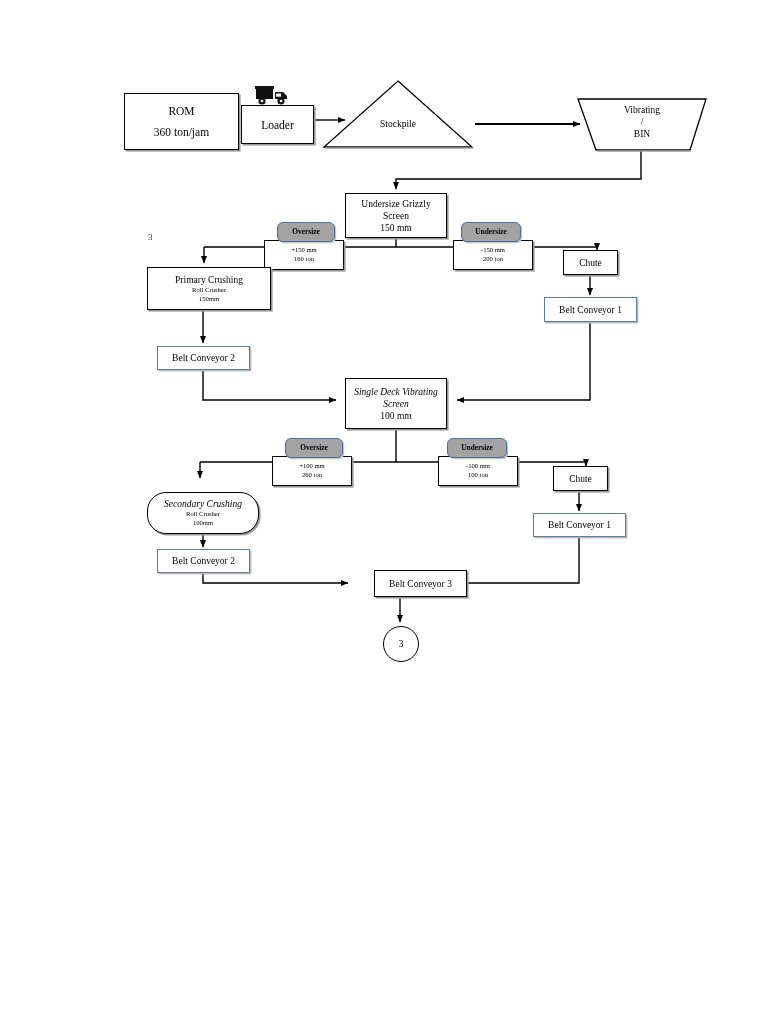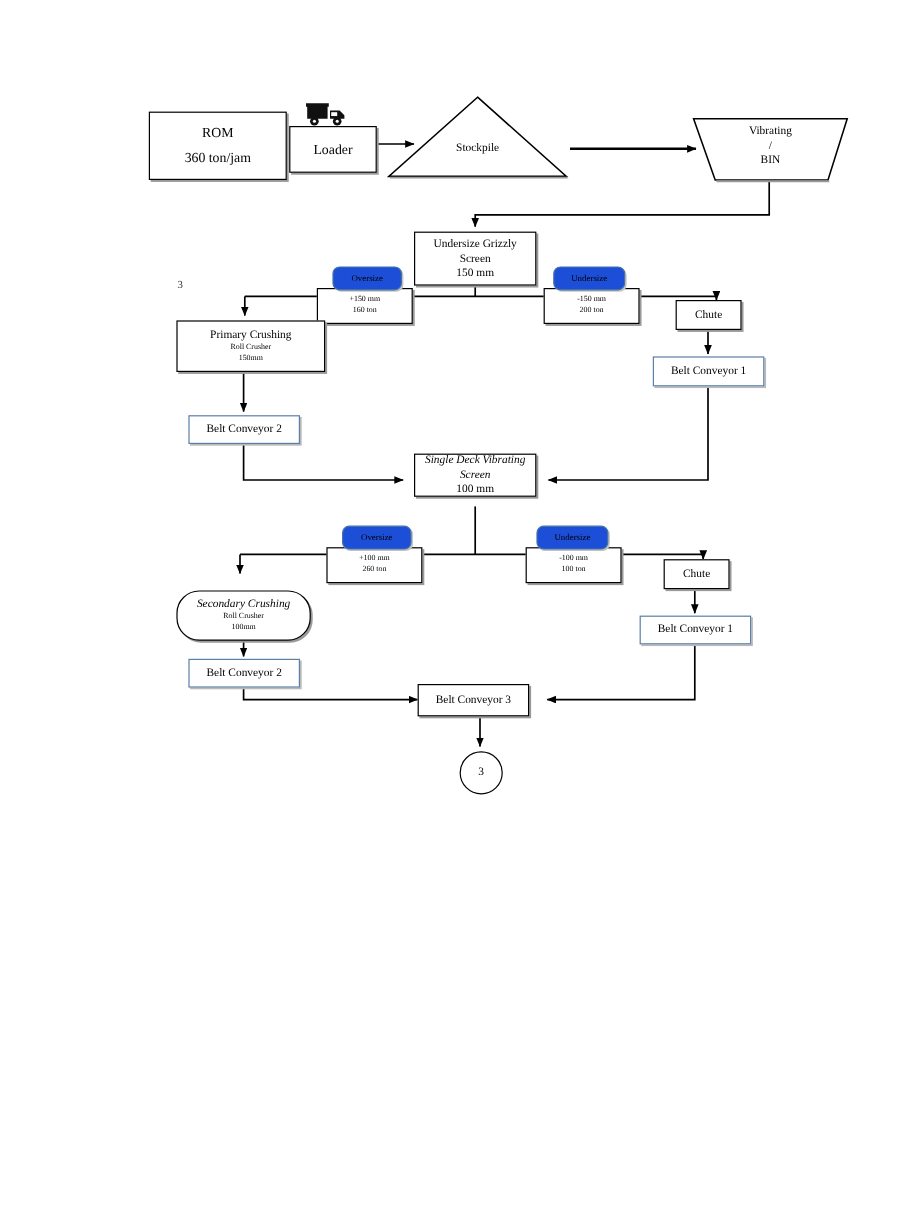--- a/index.html
+++ b/index.html
@@ -36,22 +36,23 @@
     border: 1.3px solid #000000;
     box-shadow: 1.6px 1.6px 0 0 #9a9a9a;
   }
   .box-blue {
     border: 1.1px solid #5b7fa6;
     box-shadow: 1.4px 1.4px 0 0 #b9b9b9;
   }
   .tag-blue {
     border: 1.1px solid #4472a8;
     border-radius: 6px;
-    background: #1d4ed8;
+    background: #a3a3a3;
     box-shadow: 1.2px 1.2px 0 0 #c3c3c3;
+    font-weight: bold;
   }
   .t-lg { font-size: 11.5px; line-height: 14px; }
   .t-md { font-size: 9.5px; line-height: 12px; }
   .t-sm { font-size: 7.4px; line-height: 9.5px; }
   .t-xs { font-size: 6.6px; line-height: 8.6px; }
   .ital { font-style: italic; }
   .plain-label {
     position: absolute;
     font-size: 9px;
     color: #333;
@@ -234,21 +235,21 @@
   <div class="node box-black" style="left:147px; top:267px; width:124px; height:43px;">
     <div class="t-md">Primary Crushing</div>
     <div class="t-xs">Roll Crusher</div>
     <div class="t-xs">150mm</div>
   </div>
 
   <div class="node box-blue" style="left:157px; top:346px; width:93px; height:24px;">
     <div class="t-md">Belt Conveyor 2</div>
   </div>
 
-  <div class="node box-black" style="left:345px; top:378px; width:102px; height:36px;">
+  <div class="node box-black" style="left:345px; top:378px; width:102px; height:51px;">
     <div class="t-md ital">Single Deck Vibrating</div>
     <div class="t-md ital">Screen</div>
     <div class="t-md">100 mm</div>
   </div>
 
   <div class="node tag-blue" style="left:285px; top:438px; width:58px; height:20px; z-index:6;">
     <div class="t-sm">Oversize</div>
   </div>
 
   <div class="node box-black" style="left:272px; top:456px; width:80px; height:30px;">
@@ -276,21 +277,21 @@
   <div class="node box-black" style="left:147px; top:492px; width:112px; height:42px;border-radius:19px;">
     <div class="t-md ital">Secondary Crushing</div>
     <div class="t-xs">Roll Crusher</div>
     <div class="t-xs">100mm</div>
   </div>
 
   <div class="node box-blue" style="left:157px; top:549px; width:93px; height:24px;">
     <div class="t-md">Belt Conveyor 2</div>
   </div>
 
-  <div class="node box-black" style="left:348px; top:570px; width:93px; height:27px;">
+  <div class="node box-black" style="left:374px; top:570px; width:93px; height:27px;">
     <div class="t-md">Belt Conveyor 3</div>
   </div>
 
   <div class="circ" style="left:383px; top:626px; width:34px; height:34px;">
     <span>3</span>
   </div>
 
 </div>
 
 </body></html>

